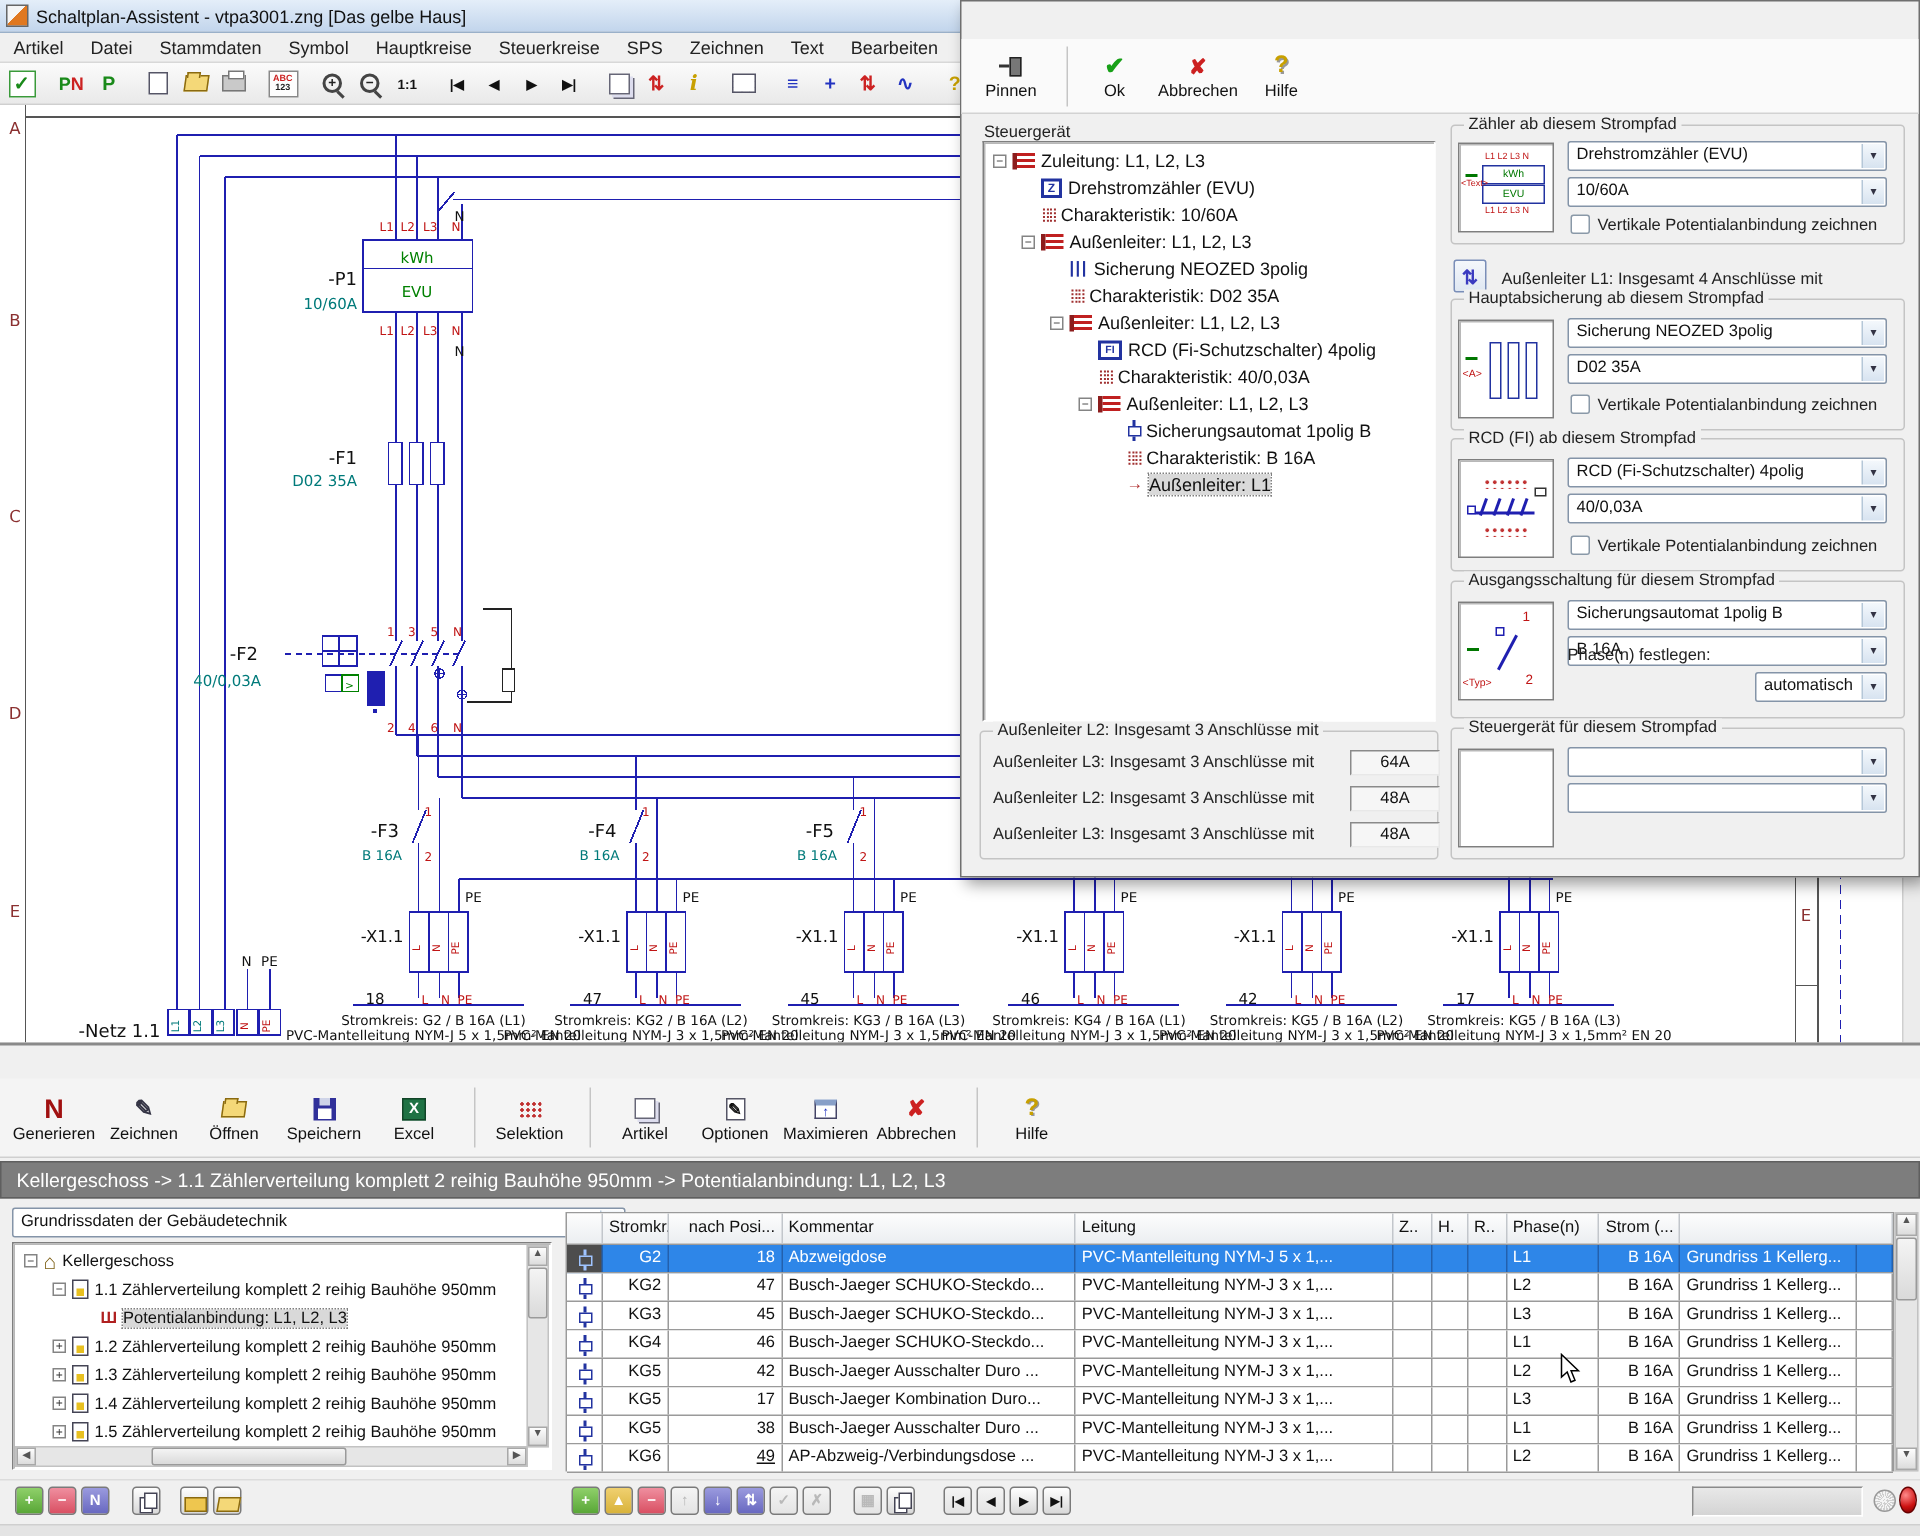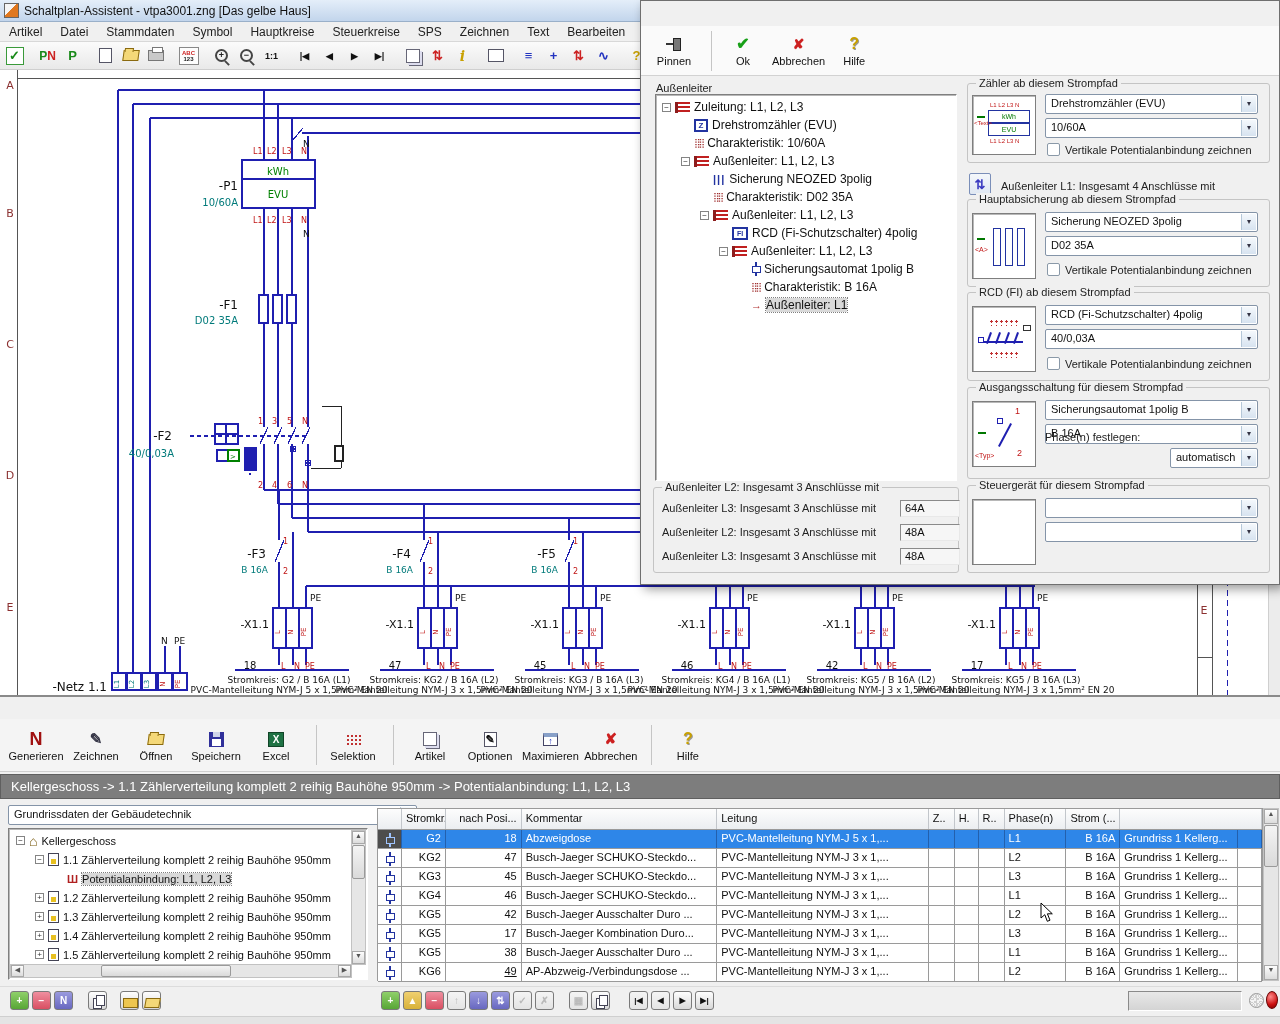--- a/index.html
+++ b/index.html
@@ -118,21 +118,21 @@
   .combo .cval { position:absolute; left:5px; top:2px; right:18px; white-space:nowrap; overflow:hidden; }
   .combo .arr { position:absolute; right:1px; top:1px; bottom:1px; width:15px; background:linear-gradient(#f4f8fc,#d7e3f0);
     border-left:1px solid #b5c7d8; text-align:center; font-size:8px; line-height:16px; color:#334; }
   .chkrow { position:absolute; display:flex; align-items:center; gap:5px; font-size:11px; color:#222; }
   .chkbox { width:13px; height:13px; background:#fff; border:1px solid #8a99a8; border-radius:2px; }
   .ud-btn { position:absolute; width:22px; height:22px; border:1px solid #7a8eb8; border-radius:2px;
     background:linear-gradient(#f4f7fb,#dfe7f2); color:#3a3ac0; font-weight:bold; font-size:13px; }
   .inf-lbl { position:absolute; font-size:11px; color:#222; }
   .bg-row { position:absolute; left:8px; right:8px; height:18px; font-size:11px; color:#222; }
   .bg-field { position:absolute; left:238px; top:-2px; width:60px; height:17px; background:#f6f6f6;
-    border:1px solid; border-color:#8a8a8a #e8e8e8 #e8e8e8 #8a8a8a; font-size:11px; padding:1px 4px; color:#111; }
+    border:1px solid; border-color:#8a8a8a #e8e8e8 #e8e8e8 #8a8a8a; font-size:11px; padding:1px 4px; color:#111;text-align:center; }
 
   
   #bottom-panel { position:absolute; left:0; top:695px; width:1280px; height:329px; background:#f0f0f0;
     border-top:2px solid #8a8a8a; z-index:25; }
   .bp-title { height:22px; background:linear-gradient(#fdfdfd,#e3e3e3); border-bottom:1px solid #c8c8c8;
     font-size:11px; color:#111; padding:5px 8px; }
   #bp-tools { position:absolute; left:0; top:22px; width:1280px; height:53px; background:#f4f4f4;
     border-bottom:1px solid #cfcfcf; display:flex; align-items:center; padding-left:8px; }
   .bp-btn { display:flex; flex-direction:column; align-items:center; justify-content:center; min-width:56px; height:46px;
     background:none; border:none; font-size:11px; color:#111; margin-right:4px; font-family:inherit; }
@@ -570,21 +570,21 @@
         </button>
         <button class="dlgbtn">
           <span class="dico dico-cancel">✘</span>
           <span class="dlbl">Abbrechen</span>
         </button>
         <button class="dlgbtn">
           <span class="dico dico-help">?</span>
           <span class="dlbl">Hilfe</span>
         </button>
       </div>
-    <div class="sel-label">Außenleiter</div>
+    <div class="sel-label">Steuergerät</div>
     <div id="dlg-tree" class="sunken">
         <div class="trow" style="padding-left: 6px;">
           <span class="exp">−</span>
           <span class="ti ti-bus"></span>
           <span class="tlbl">Zuleitung: L1, L2, L3</span>
         </div>
         <div class="trow" style="padding-left: 25px;">
           <span class="exp-sp"></span>
           <span class="ti ti-z"></span>
           <span class="tlbl">Drehstromzähler (EVU)</span>
@@ -611,20 +611,25 @@
         </div>
         <div class="trow" style="padding-left: 44px;">
           <span class="exp">−</span>
           <span class="ti ti-bus"></span>
           <span class="tlbl">Außenleiter: L1, L2, L3</span>
         </div>
         <div class="trow" style="padding-left: 63px;">
           <span class="exp-sp"></span>
           <span class="ti ti-fi"></span>
           <span class="tlbl">RCD (Fi-Schutzschalter) 4polig</span>
+        </div>
+        <div class="trow" style="padding-left: 63px;">
+          <span class="exp-sp"></span>
+          <span class="ti ti-char"></span>
+          <span class="tlbl">Charakteristik: 40/0,03A</span>
         </div>
         <div class="trow" style="padding-left: 63px;">
           <span class="exp">−</span>
           <span class="ti ti-bus"></span>
           <span class="tlbl">Außenleiter: L1, L2, L3</span>
         </div>
         <div class="trow" style="padding-left: 82px;">
           <span class="exp-sp"></span>
           <span class="ti ti-breaker"></span>
           <span class="tlbl">Sicherungsautomat 1polig B</span>

